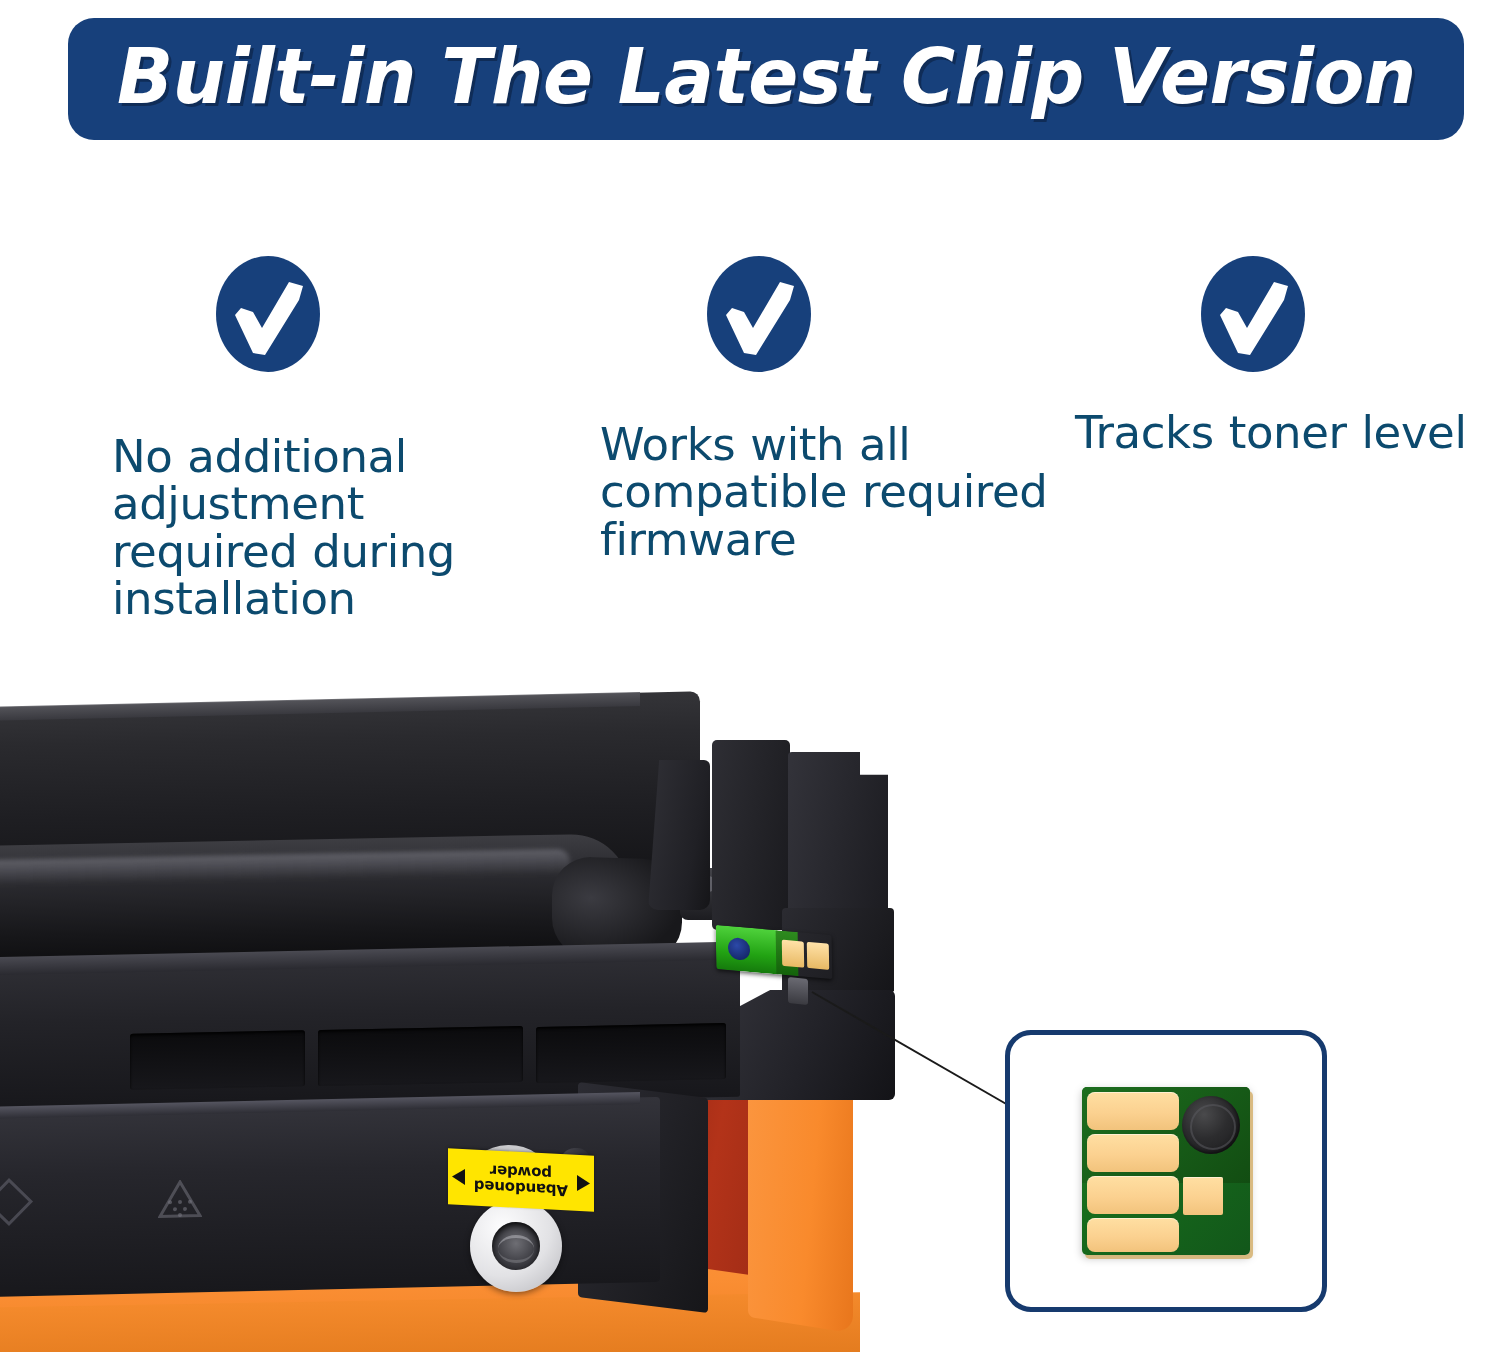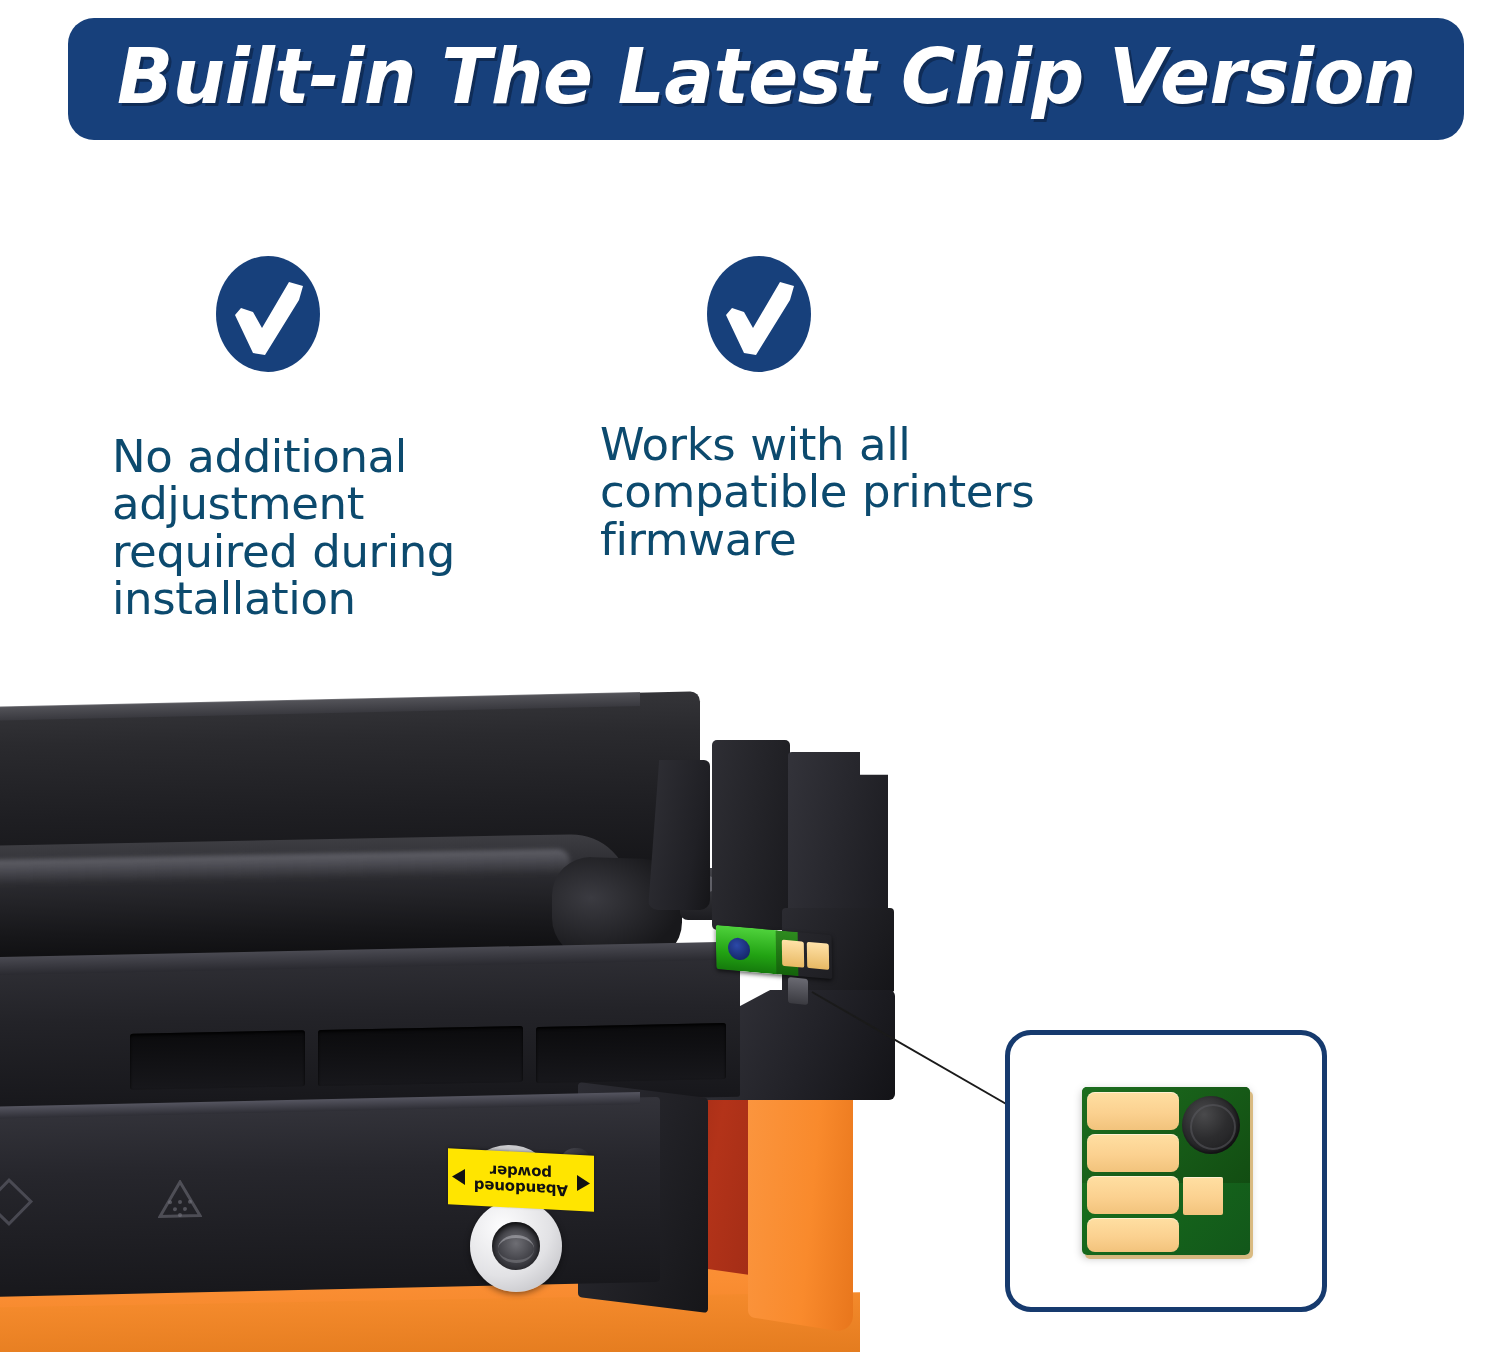--- a/index.html
+++ b/index.html
@@ -511,23 +511,32 @@
     <div class="feature-text">No additional adjustment required during installation</div>
   </div>
 
   <div class="feature feature-2">
     <div class="check-wrap">
       <svg class="check-circle" viewBox="0 0 106 118">
         <ellipse cx="53" cy="59" rx="52" ry="58" fill="#17407b"></ellipse>
         <path d="M20 60 L26 53 L38 57 L47 73 L74 27 L88 31 L84 45 L50 100 L38 98 Z" fill="#ffffff"></path>
       </svg>
     </div>
-    <div class="feature-text">Works with all compatible printers firmware</div>
+    <div class="feature-text">Works with all compatible required firmware</div>
   </div>
 
+  <div class="feature feature-3">
+    <div class="check-wrap">
+      <svg class="check-circle" viewBox="0 0 106 118">
+        <ellipse cx="53" cy="59" rx="52" ry="58" fill="#17407b"></ellipse>
+        <path d="M20 60 L26 53 L38 57 L47 73 L74 27 L88 31 L84 45 L50 100 L38 98 Z" fill="#ffffff"></path>
+      </svg>
+    </div>
+    <div class="feature-text">Tracks toner level</div>
+  </div>
 
 </div>
 
 <div class="photo"></div>
 
 <div class="orange-base"></div>
 <div class="orange-lip"></div>
 <div class="red-wall"></div>
 <div class="orange-base-right"></div>
 

